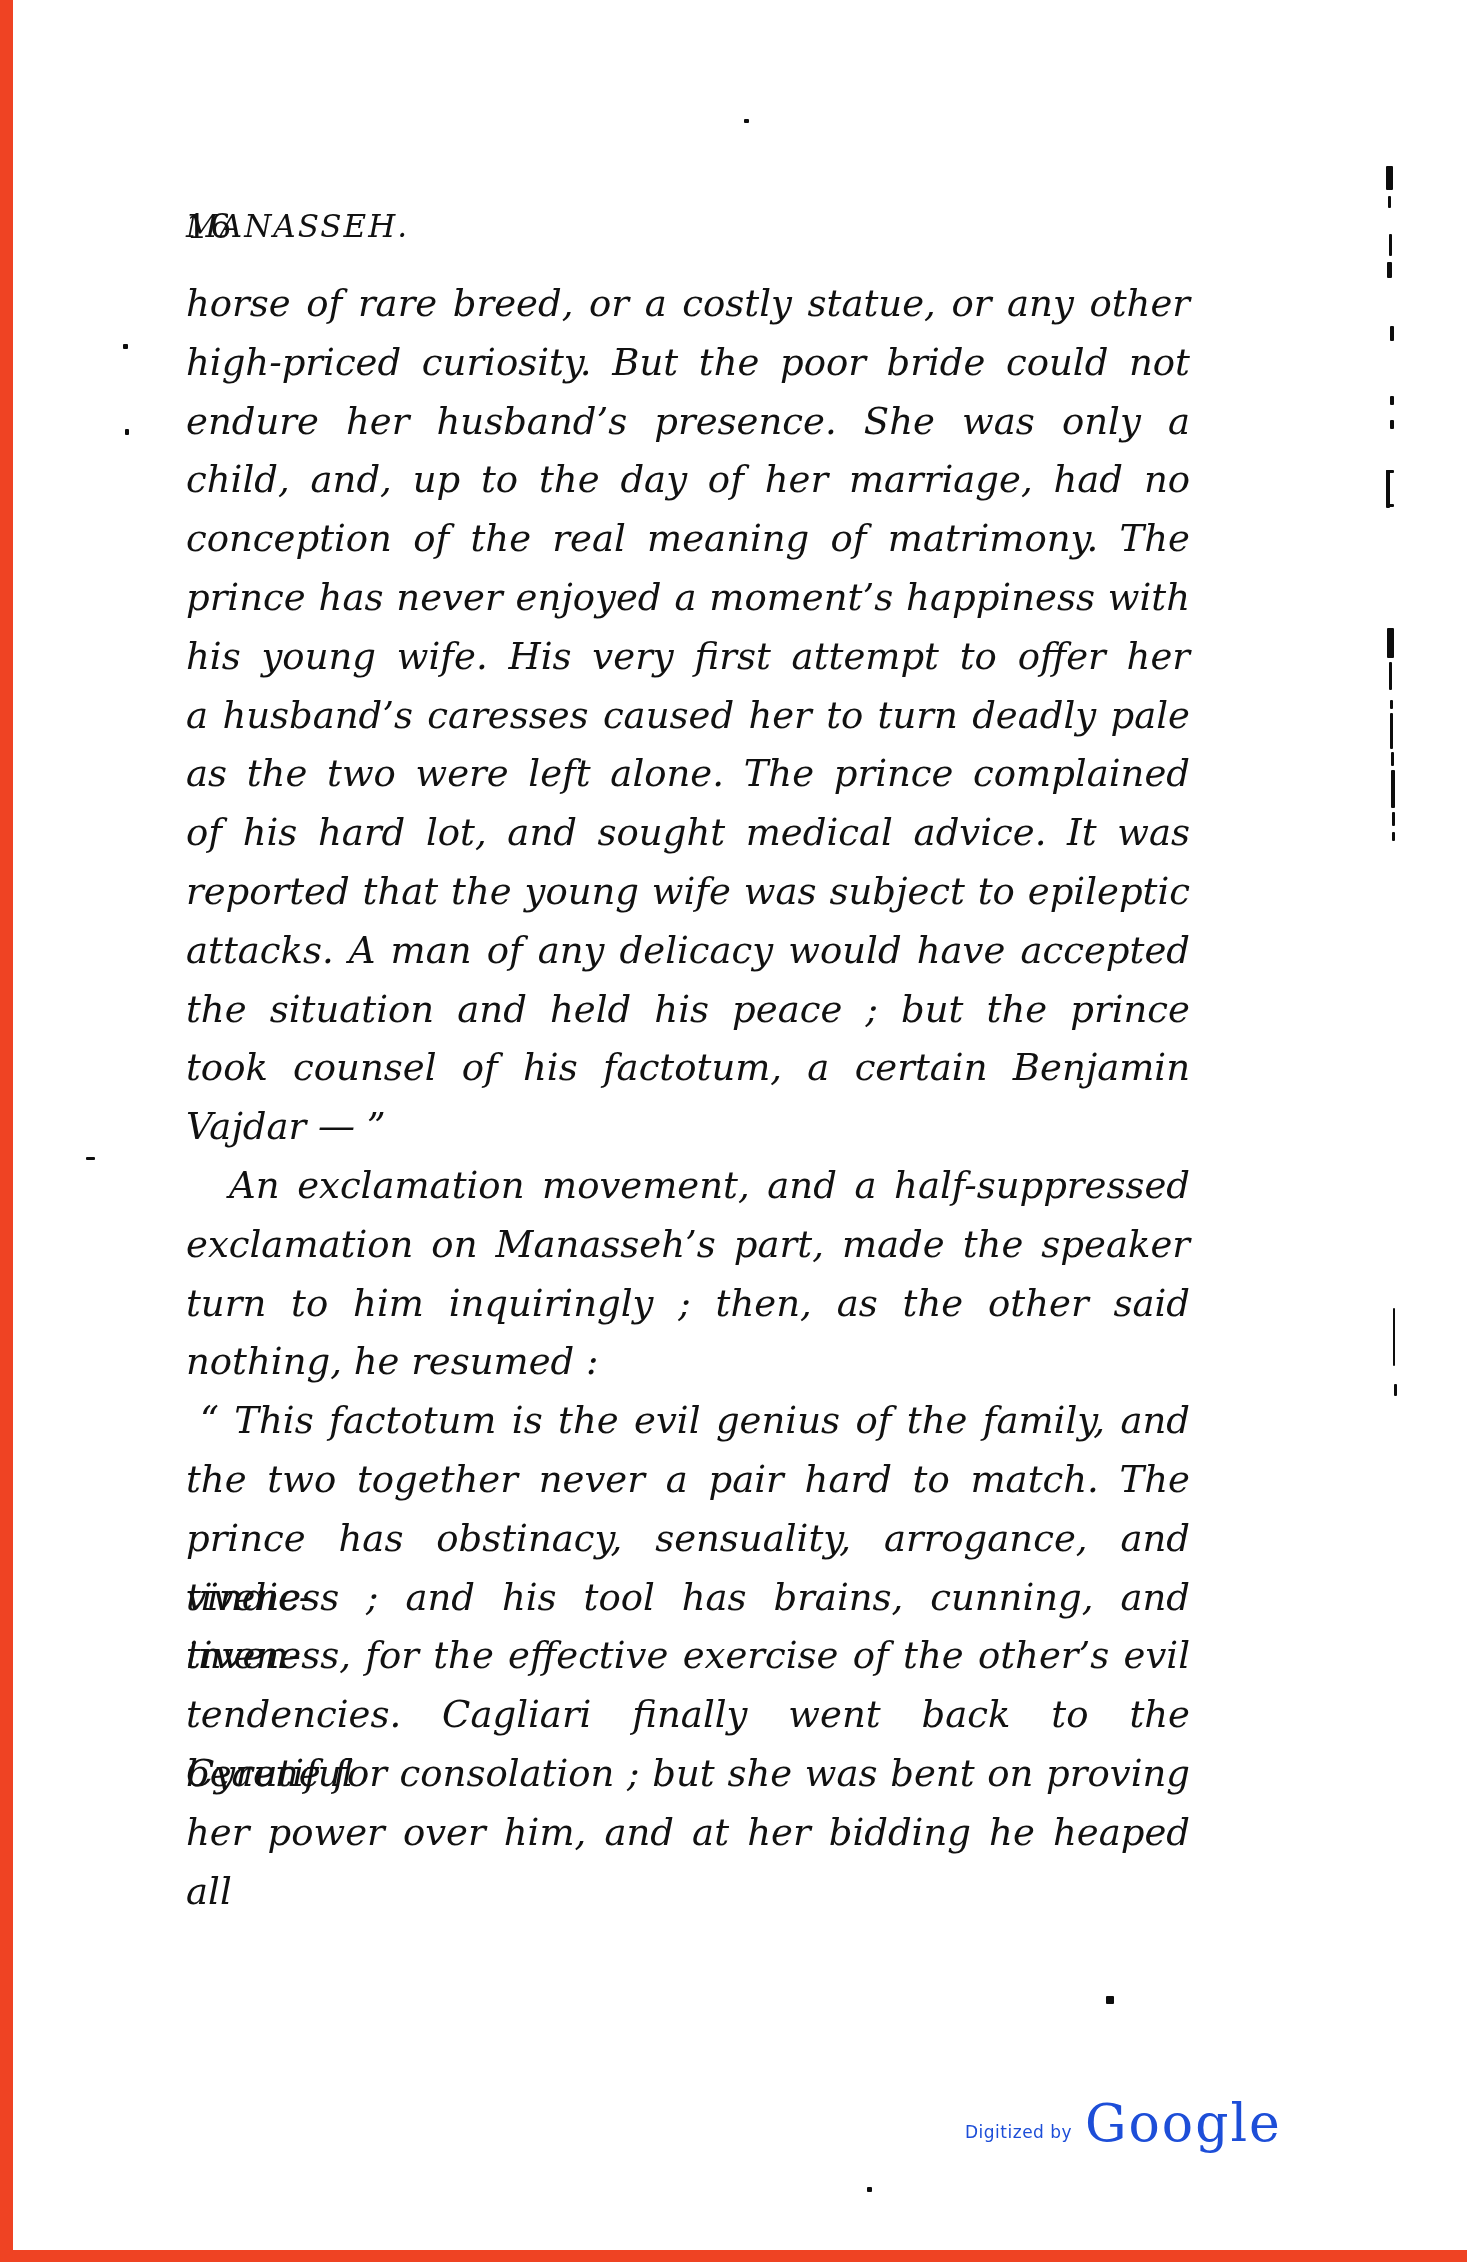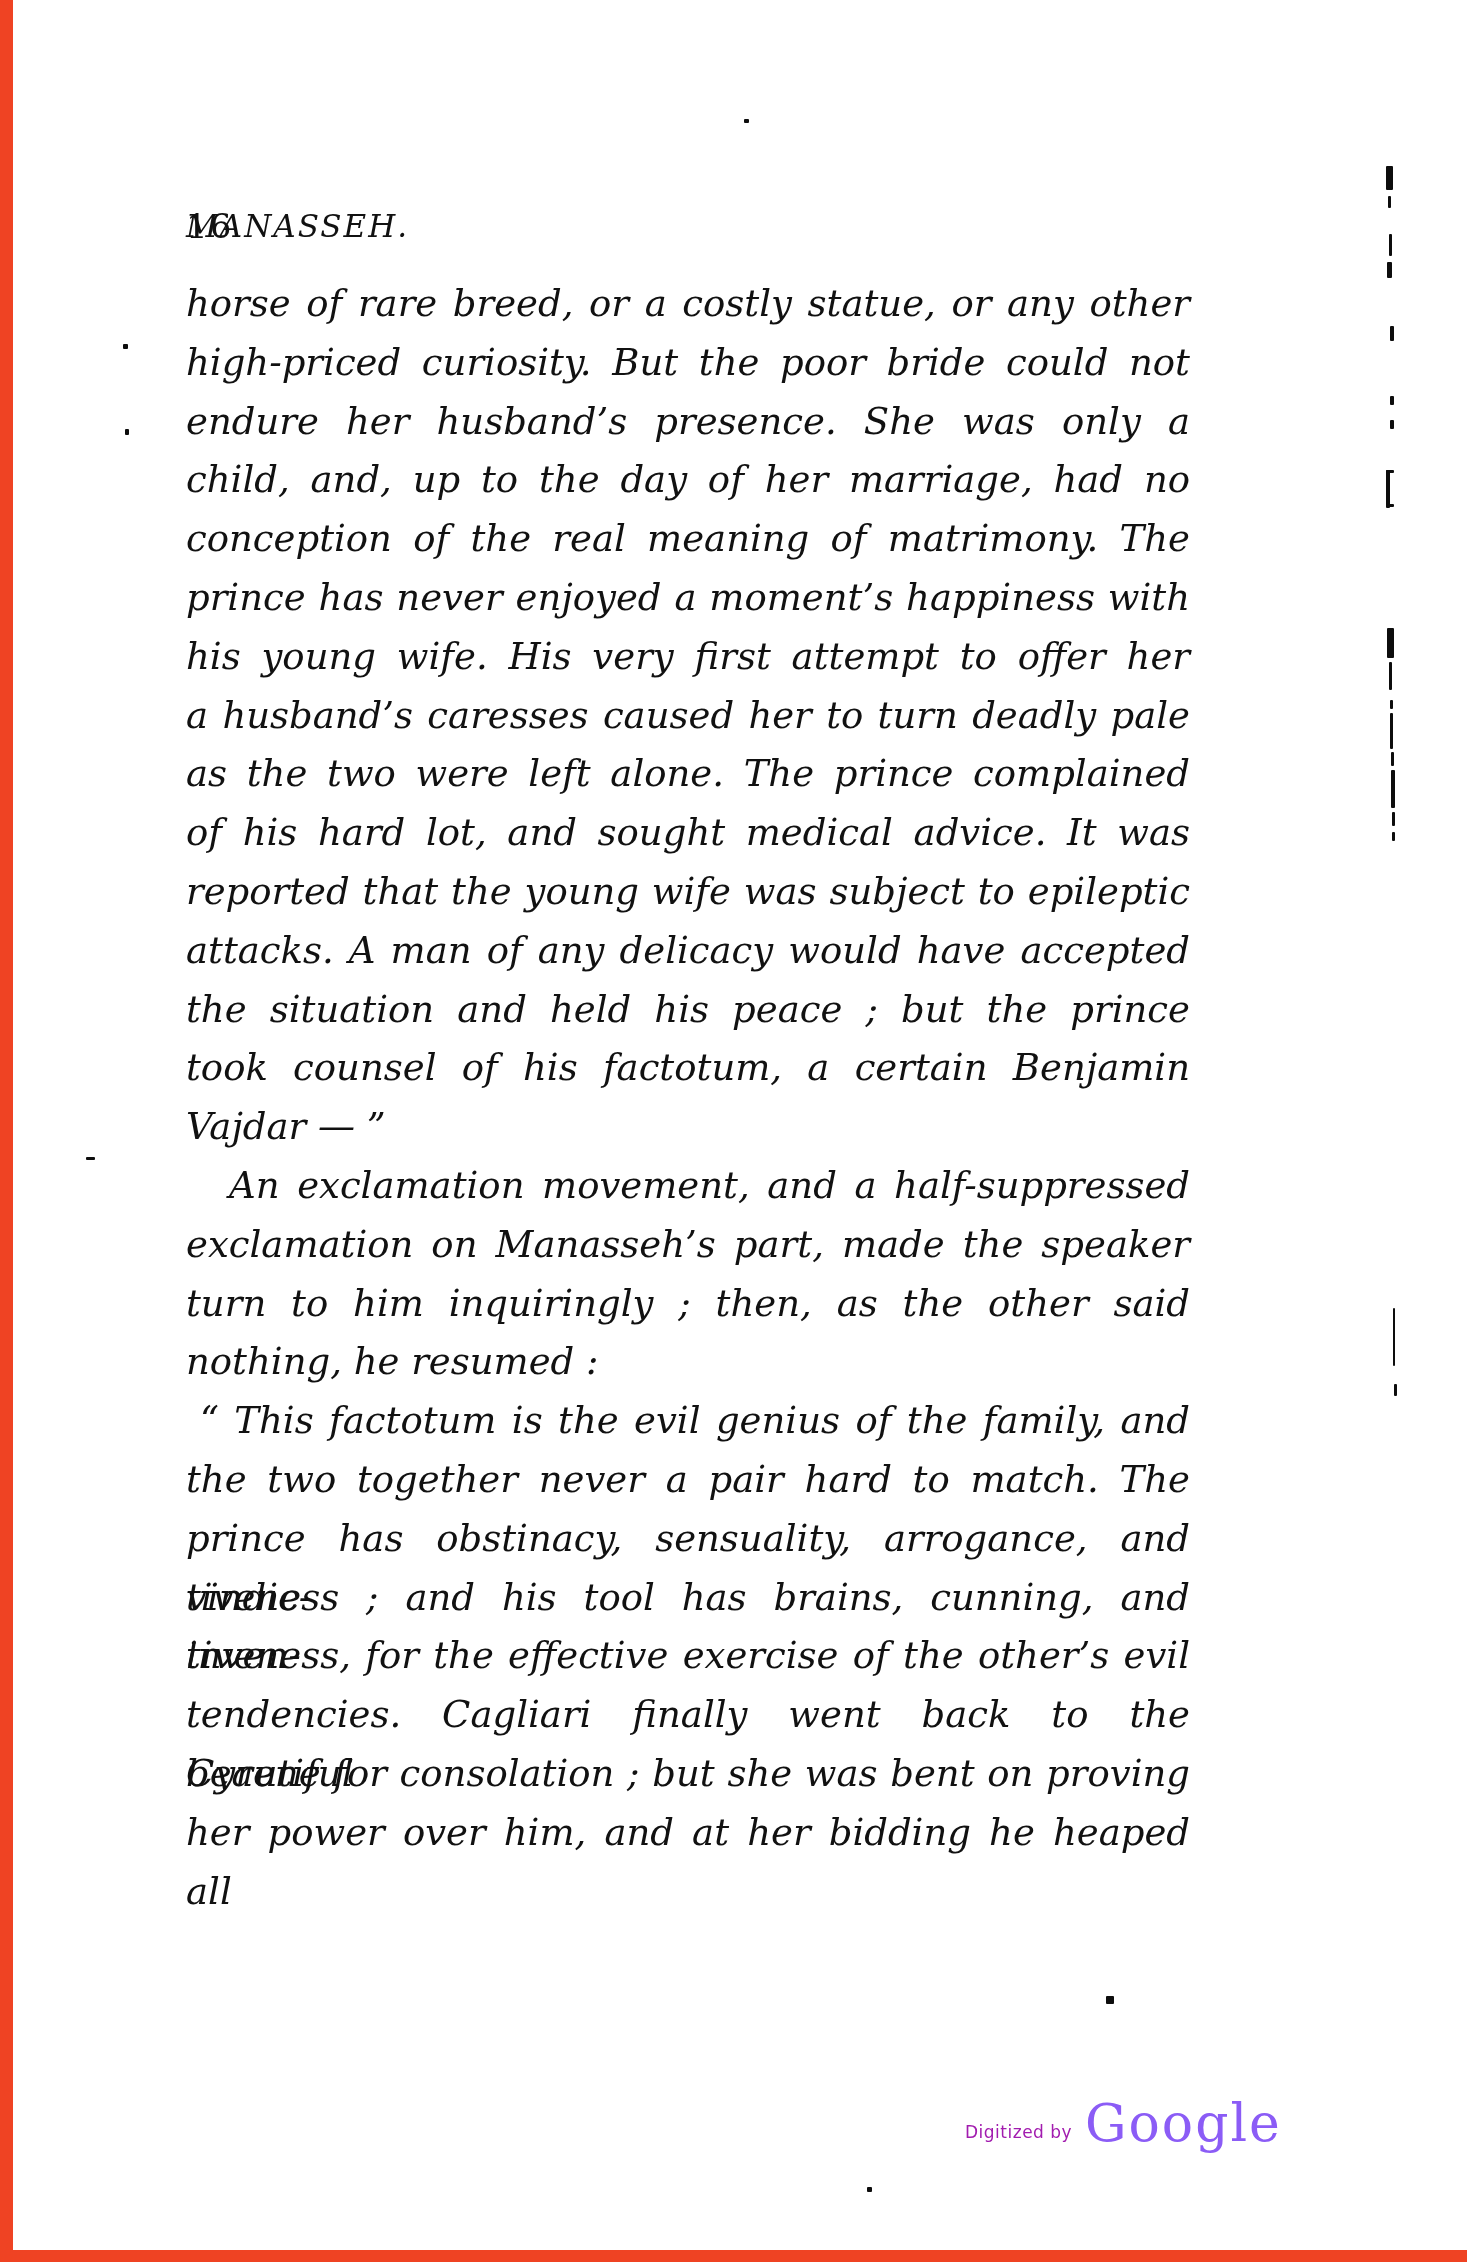--- a/index.html
+++ b/index.html
@@ -34,26 +34,26 @@
   }
   .line {
     height:58.8px; line-height:58.8px;
     text-align:justify; text-align-last:justify;
     overflow:visible; white-space:normal;font-style:italic;
   }
   .line.last { text-align-last:left; }
   .footer-digitized {
     position:absolute; left:965px; top:2122px;
     font-family:"DejaVu Sans","Liberation Sans",sans-serif;
-    font-size:17px; color:#a21caf; letter-spacing:0.5px;
+    font-size:17px; color:#1d4ed8; letter-spacing:0.5px;
   }
   .footer-google {
     position:absolute; left:1085px; top:2093px;
     font-family:"DejaVu Serif", serif;
-    font-size:52px; letter-spacing:2px; color:#8b5cf6;
+    font-size:52px; letter-spacing:2px; color:#1d4ed8;
   }
   .artifact {
     position:absolute; background:#0d0d0d; border-radius:1px;
   }
 </style>
 </head>
 <body>
 
 <div class="page">
 

